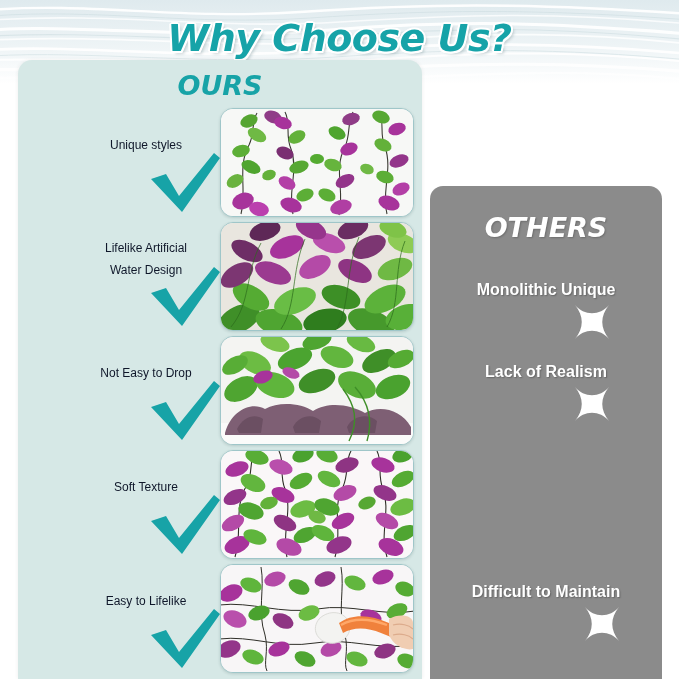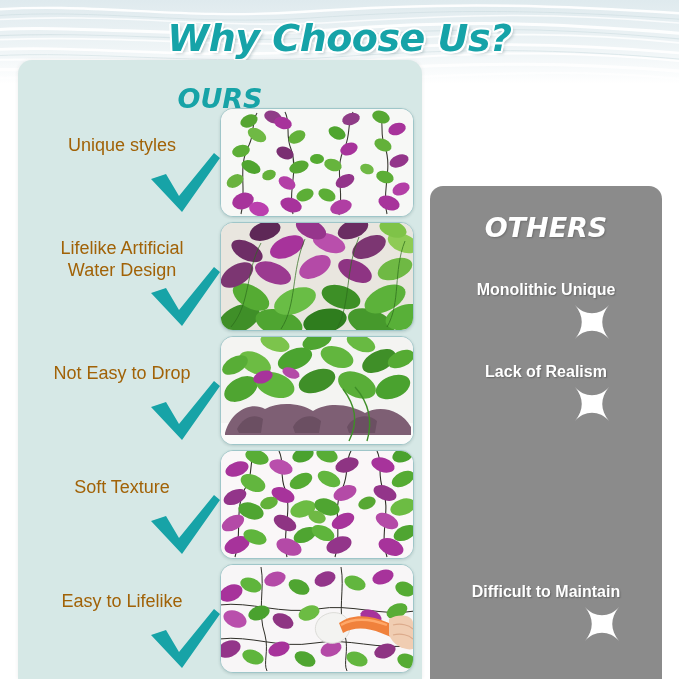--- a/index.html
+++ b/index.html
@@ -62,36 +62,35 @@
     position: absolute;
     left: 0; top: 10px;
     width: 404px;
     text-align: center;
     font-family: "DejaVu Sans", sans-serif;
     font-size: 27px;
     font-weight: bold;
     font-style: italic;
     color: #17a3a7;
     letter-spacing: 0px;
-    margin-top: 13px;
   }
 
   .ours-row {
     position: absolute;
     left: 0;
     width: 404px;
     height: 114px;
   }
   .ours-label {
     position: absolute;
-    left: 6px;
+    left: 30px;
     width: 196px;
     text-align: center;
-    color: #a16207;
-    font-size: 18px;
+    color: #0f172a;
+    font-size: 12px;
     line-height: 22px;
     font-family: "Liberation Sans", sans-serif;
   }
   .ours-label.one-line { top: 26px; }
   .ours-label.two-line { top: 15px; }
 
   .check-wrap {
     position: absolute;
     left: 128px;
     top: 44px;

